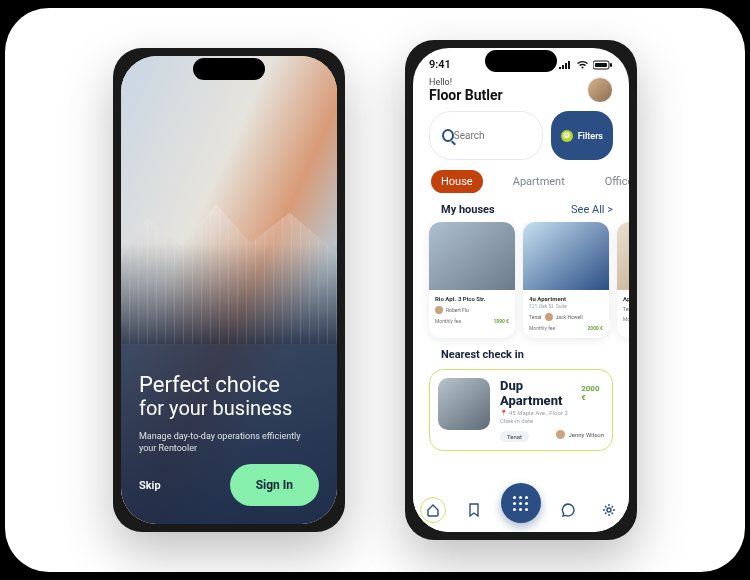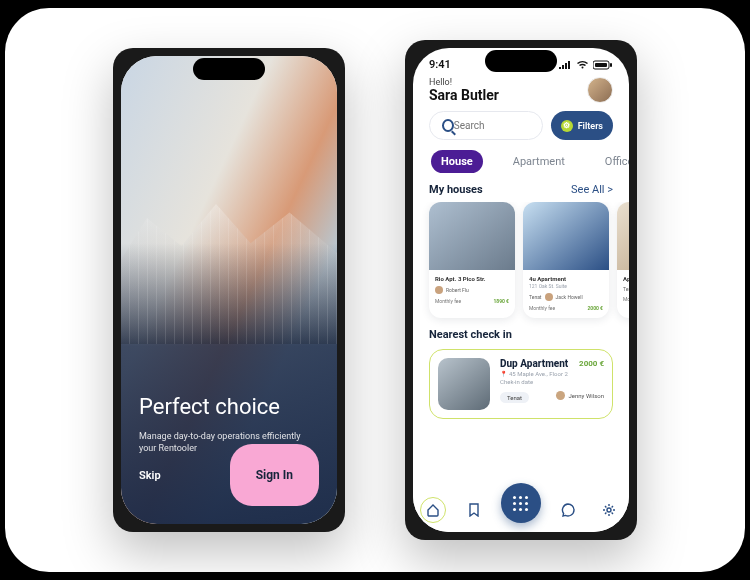--- a/index.html
+++ b/index.html
@@ -2,21 +2,21 @@
 <html><head>
 <meta charset="utf-8">
 <style>
   * { box-sizing: border-box; margin: 0; padding: 0; font-family: -apple-system, "Segoe UI", Roboto, sans-serif; }
   body { background: #000; width: 750px; height: 580px; display: flex; align-items: center; justify-content: center; }
   .canvas { background: #fff; border-radius: 44px; width: 740px; height: 564px; display: flex; align-items: center; justify-content: center; gap: 60px; }
 
   .phone {
     position: relative;
     width: 232px;
-    border-radius: 20px;
+    border-radius: 29px;
     background: #1a1a1a;
     padding: 8px;
     box-shadow: 0 20px 50px rgba(0,0,0,.25);
   }
   .phone.short { height: 484px; }
   .phone.tall  { height: 500px; }
 
   .screen {
     position: relative;
     width: 100%;
@@ -47,58 +47,58 @@
   .onb-text { position:absolute; left:18px; right:18px; bottom:70px; color:#fff; }
   .onb-h1 { font-size:22px; font-weight:400; line-height:1.15; }
   .onb-h2 { font-size:20px; font-weight:400; line-height:1.2; margin-top:-2px; }
   .onb-sub { font-size:9px; opacity:.85; margin-top:10px; line-height:1.35; }
   .onb-foot {
     position:absolute; left:18px; right:18px; bottom:18px;
     display:flex; align-items:center; justify-content:space-between;
   }
   .onb-skip { color:#fff; font-size:11px; font-weight:600; }
   .btn-signin {
-    background:#f9a8d4; color:#16243a; font-weight:700;
-    font-size:12px; padding:24px 26px; border-radius:22px;text-align:right;
+    background:#86efac; color:#16243a; font-weight:700;
+    font-size:12px; padding:14px 26px; border-radius:22px;text-align:right;
   }
 
   
   .statusbar {
     display:flex; justify-content:space-between; align-items:center;
     padding:10px 16px 0; font-size:11px; font-weight:600; color:#111;
   }
   .statusbar .icons { display:flex; gap:4px; align-items:center; }
   .head { padding:6px 16px 8px; display:flex; justify-content:space-between; align-items:center; }
   .hello { font-size:9px; color:#444; }
   .username { font-size:14px; font-weight:700; color:#111; }
   .avatar { width:26px; height:26px; border-radius:50%; background:linear-gradient(135deg,#d3b38c,#8c6d53); border:1px solid #eee; }
 
   .searchrow { padding:0 16px 10px; display:flex; gap:8px; }
   .search {
     flex:1; display:flex; align-items:center; 
-    border:1px solid #e6e8ee; border-radius:22px; padding:7px 12px;
+    border:1px solid #e6e8ee; border-radius:22px; padding:17px 12px;
   }
   .search input {
     border:none; outline:none; font-size:10px; color:#97a0ad; width:100%; background:transparent;
   }
   .mag {
     width:13px; height:13px; border:2px solid #2b4f85; border-radius:50%; position:relative;
   }
   .mag:after{content:"";position:absolute;right:-4px;bottom:-4px;width:5px;height:2px;background:#2b4f85;transform:rotate(45deg);}
   .filters-btn {
     background:#2b4f85; color:#fff; display:flex; align-items:center; gap:5px;
     font-size:9px; font-weight:600; padding:7px 10px; border-radius:18px;
   }
   .filters-btn .dot { width:12px;height:12px;border-radius:50%;background:#b7d834;display:flex;align-items:center;justify-content:center;font-size:8px;}
 
   .tabs { display:flex; gap:20px; padding:0 18px 10px; font-size:11px; }
   .tab { color:#7d8590; padding:5px 10px; border-radius:14px; }
-  .tab.active { background:#4c1d95; color:#fff; font-weight:700; }
-
-  .sect-head { display:flex; justify-content:space-between; align-items:center; padding:0 16px 6px; }
+  .tab.active { background:#c2410c; color:#fff; font-weight:400; }
+
+  .sect-head { display:flex; justify-content:space-between; align-items:center; padding:0 16px 6px;margin-left:12px; }
   .sect-title { font-size:11px; font-weight:700; color:#16243a; }
   .seeall { font-size:11px; color:#2b4f85; font-weight:400; }
 
   .hlist { display:flex; gap:8px; padding:0 0 10px 16px; overflow:hidden; }
   .card {
     width:86px; flex:none; border-radius:12px; background:#fff;
     box-shadow:0 2px 8px rgba(30,40,60,.10); overflow:hidden;
   }
   .card .img { height:68px; background:linear-gradient(140deg,#aebfd0,#6b7b8c); }
   .card .img.b { background:linear-gradient(140deg,#c7dff1,#2b4f85); }
@@ -113,21 +113,21 @@
   .card .foot { display:flex; justify-content:space-between; font-size:5px; color:#777; margin-top:4px; }
   .card .price { color:#6aa63a; font-weight:700; }
 
   .checkin {
     margin:2px 16px 0; border:1px solid #cfe26a; border-radius:14px;
     padding:8px; display:flex; gap:10px; align-items:flex-start;
   }
   .checkin .thumb { width:52px;height:52px;border-radius:10px;background:linear-gradient(140deg,#b8c3cc,#5e6b76); flex:none;}
   .checkin .info { flex:1; font-size:7px; color:#555; }
   .checkin .row1 { display:flex; justify-content:space-between; align-items:center;}
-  .checkin .nm { font-weight:800; color:#16243a; font-size:10px;}
+  .checkin .nm { font-weight:800; color:#16243a; font-size:13px;}
   .checkin .pr { color:#6aa63a; font-weight:700; font-size:8px;}
   .checkin .sm { font-size:6px; color:#9aa2ad; margin-top:1px;}
   .chip { display:inline-block; background:#eef1f6; color:#444; border-radius:8px; padding:2px 7px; font-size:6px; margin-top:4px;}
 
   .bottomnav {
     position:absolute; left:0; right:0; bottom:0; height:44px;
     display:flex; align-items:center; justify-content:space-around;
     background:#fff;
   }
   .navicon { width:26px;height:26px;display:flex;align-items:center;justify-content:center;color:#2b4f85; }
@@ -149,20 +149,21 @@
 
 <div class="canvas">
 
   <div class="phone short">
     <div class="island"></div>
     <div class="screen">
       <div class="hero"></div>
       <div class="building-fg"></div>
       <div class="onb-text">
         <div class="onb-h1">Perfect choice</div>
+        <div class="onb-h2">for your business</div>
         <div class="onb-sub">Manage day-to-day operations efficiently your Rentooler</div>
       </div>
       <div class="onb-foot">
         <div class="onb-skip">Skip</div>
         <div class="btn-signin">Sign In</div>
       </div>
     </div>
   </div>
 
   <div class="phone tall">
@@ -182,21 +183,21 @@
               <rect x="0" y="1" width="16" height="8" rx="2" fill="none" stroke="#111"></rect>
               <rect x="2" y="3" width="12" height="4" rx="1" fill="#111"></rect>
               <rect x="17" y="3" width="2" height="4" rx="1" fill="#111"></rect>
             </svg>
         </div>
       </div>
 
       <div class="head">
         <div>
           <div class="hello">Hello!</div>
-          <div class="username">Sara Butler</div>
+          <div class="username">Floor Butler</div>
         </div>
         <div class="avatar"></div>
       </div>
 
       <div class="searchrow">
         <div class="search">
           <span class="mag"></span>
           <input placeholder="Search" style="">
         </div>
         <div class="filters-btn">

